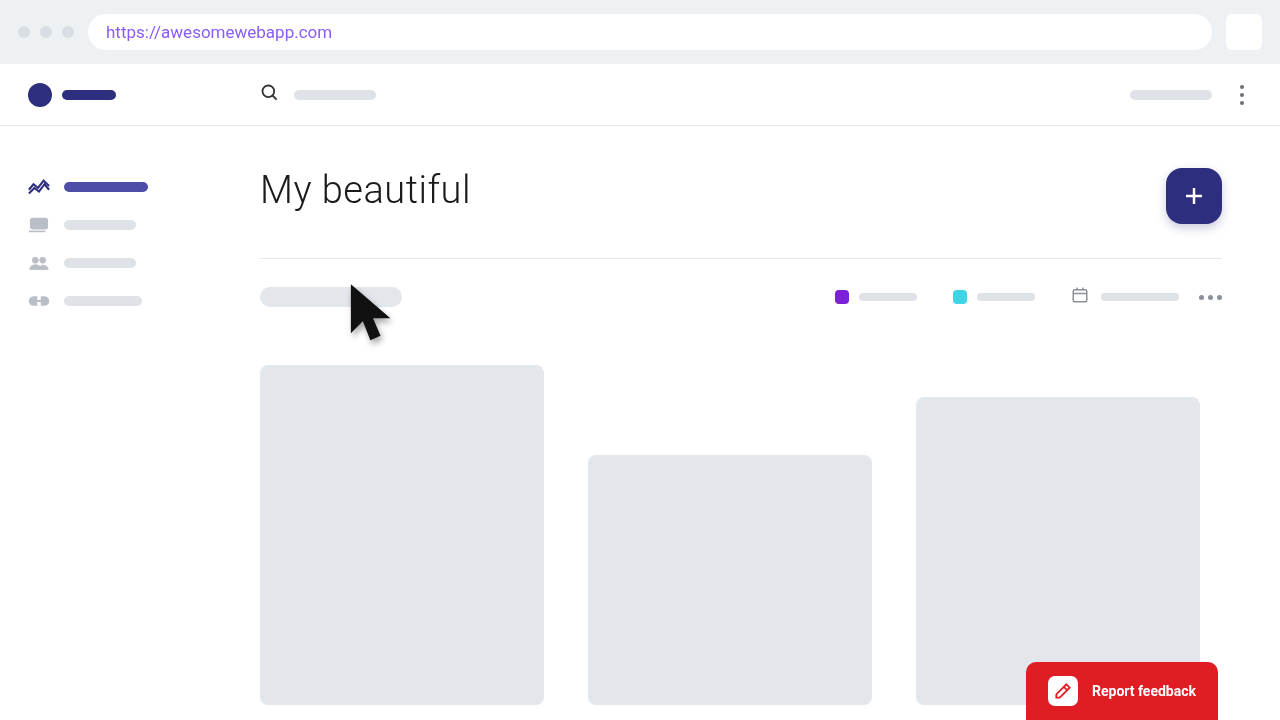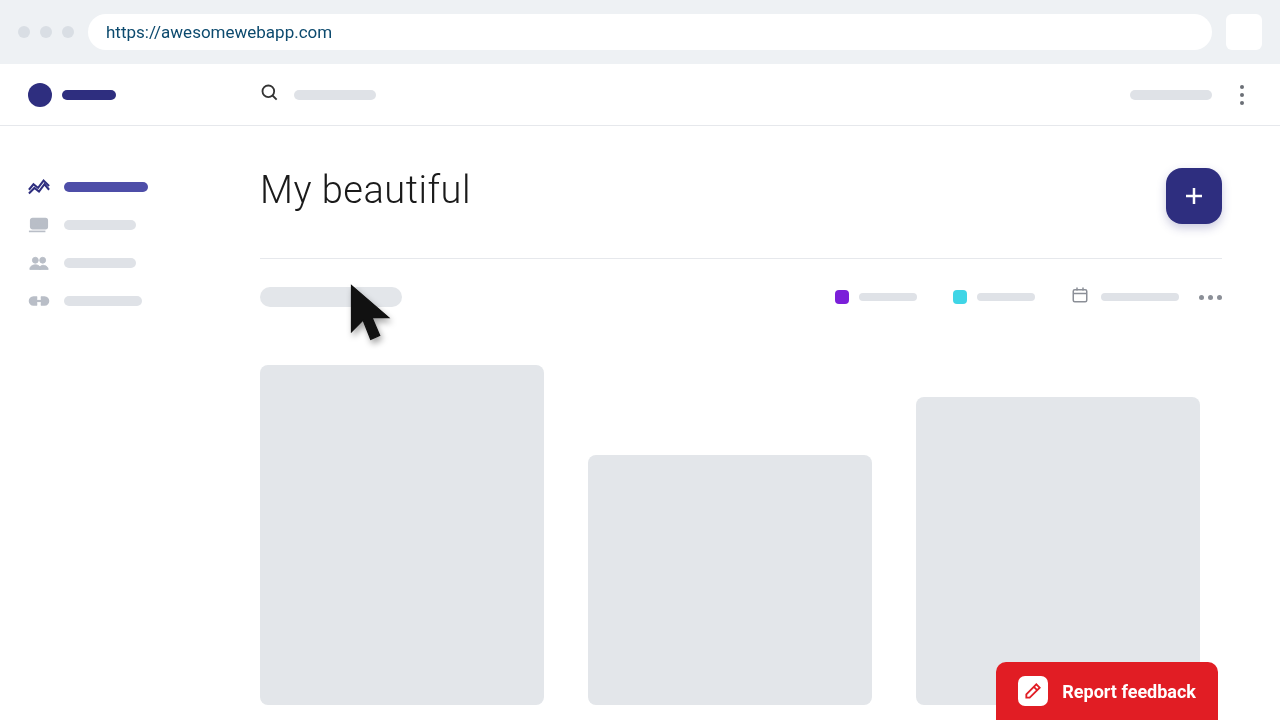--- a/index.html
+++ b/index.html
@@ -2,21 +2,21 @@
 <html><head>
 <meta charset="utf-8">
 <style>
   * { box-sizing: border-box; margin: 0; padding: 0; }
   html, body { width: 1280px; height: 720px; font-family: -apple-system, BlinkMacSystemFont, "Segoe UI", Roboto, "Helvetica Neue", Arial, sans-serif; background: #fff; overflow: hidden; }
 
   
   .browser-chrome { height: 64px; background: #eef1f4; display: flex; align-items: center; padding: 0 18px; gap: 14px; }
   .traffic-lights { display: flex; gap: 10px; }
   .traffic-lights .dot { width: 12px; height: 12px; border-radius: 50%; background: #d9dee4; }
-  .addr-bar { flex: 1; height: 36px; background: #fff; border-radius: 18px; display: flex; align-items: center; padding: 0 18px; color: #0c4a6e; font-size: 17px; }
+  .addr-bar { flex: 1; height: 36px; background: #fff; border-radius: 18px; display: flex; align-items: center; padding: 0 18px; color: #8b5cf6; font-size: 17px; }
   .chrome-right { width: 36px; height: 36px; background: #fff; border-radius: 6px; }
 
   
   .app-header { height: 62px; border-bottom: 1px solid #e6e8ec; display: flex; align-items: center; padding: 0 28px; }
   .brand { display: flex; align-items: center; gap: 10px; width: 232px; }
   .brand-circle { width: 24px; height: 24px; border-radius: 50%; background: #2e2e7f; }
   .brand-bar { width: 54px; height: 10px; border-radius: 5px; background: #2e2e7f; }
   .search-area { display: flex; align-items: center; gap: 14px; }
   .search-icon svg { width: 20px; height: 20px; stroke: #333; stroke-width: 2.2; fill: none; }
   .search-placeholder { width: 82px; height: 10px; border-radius: 5px; background: #dfe2e7; }
@@ -68,21 +68,21 @@
   .cursor svg { width: 52px; height: 64px; }
 
   
   .card-row { display: flex; gap: 44px; margin-top: 56px; align-items: flex-end; height: 340px; }
   .card { background: #e3e6ea; border-radius: 8px; width: 284px; }
   .card-a { height: 340px; }
   .card-b { height: 250px; }
   .card-c { height: 308px; }
 
   
-  .feedback { position: fixed; right: 62px; bottom: 0; background: #e11d24; color: #fff; display: flex; align-items: center; gap: 14px; padding: 14px 22px; border-radius: 10px 10px 0 0; font-size: 18px; font-weight: 700; cursor: pointer; }
+  .feedback { position: fixed; right: 62px; bottom: 0; background: #e11d24; color: #fff; display: flex; align-items: center; gap: 14px; padding: 14px 22px; border-radius: 10px 10px 0 0; font-size: 14px; font-weight: 700; cursor: pointer; }
   .feedback-icon { width: 30px; height: 30px; background: #fff; border-radius: 7px; display: flex; align-items: center; justify-content: center; }
   .feedback-icon svg { width: 20px; height: 20px; stroke: #e11d24; fill: none; stroke-width: 2.2; }
 </style>
 </head>
 <body>
 
 <div class="browser-chrome">
   <div class="traffic-lights">
     <span class="dot"></span>
     <span class="dot"></span>

